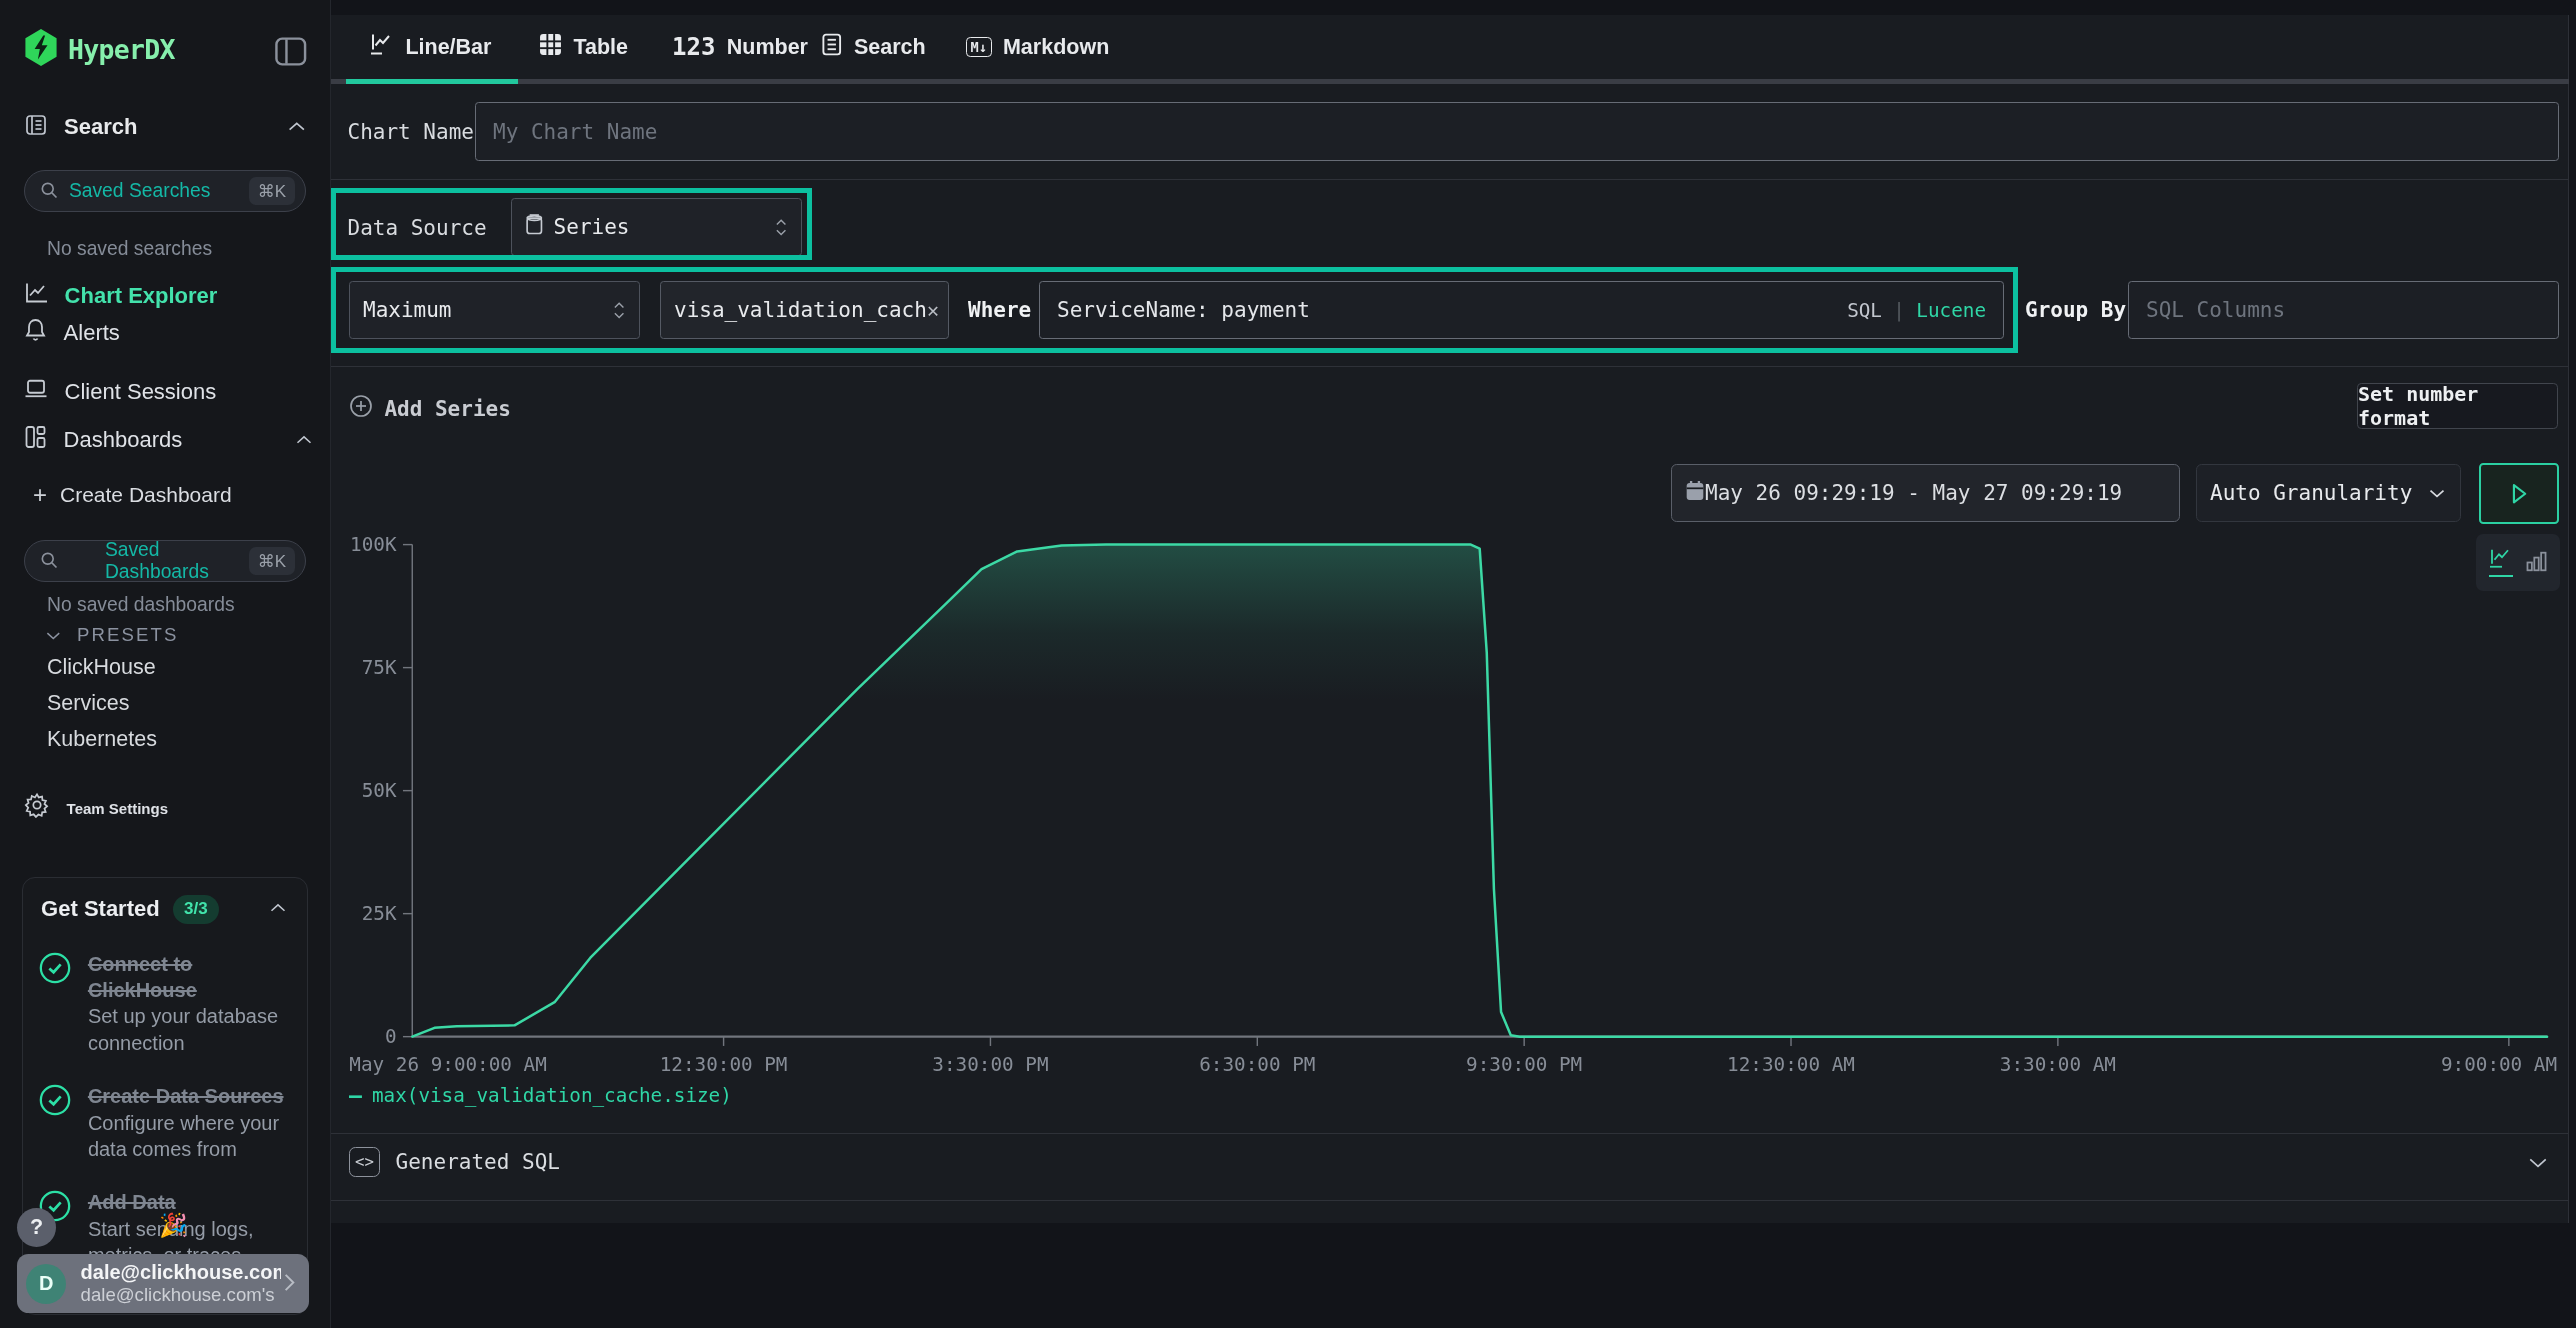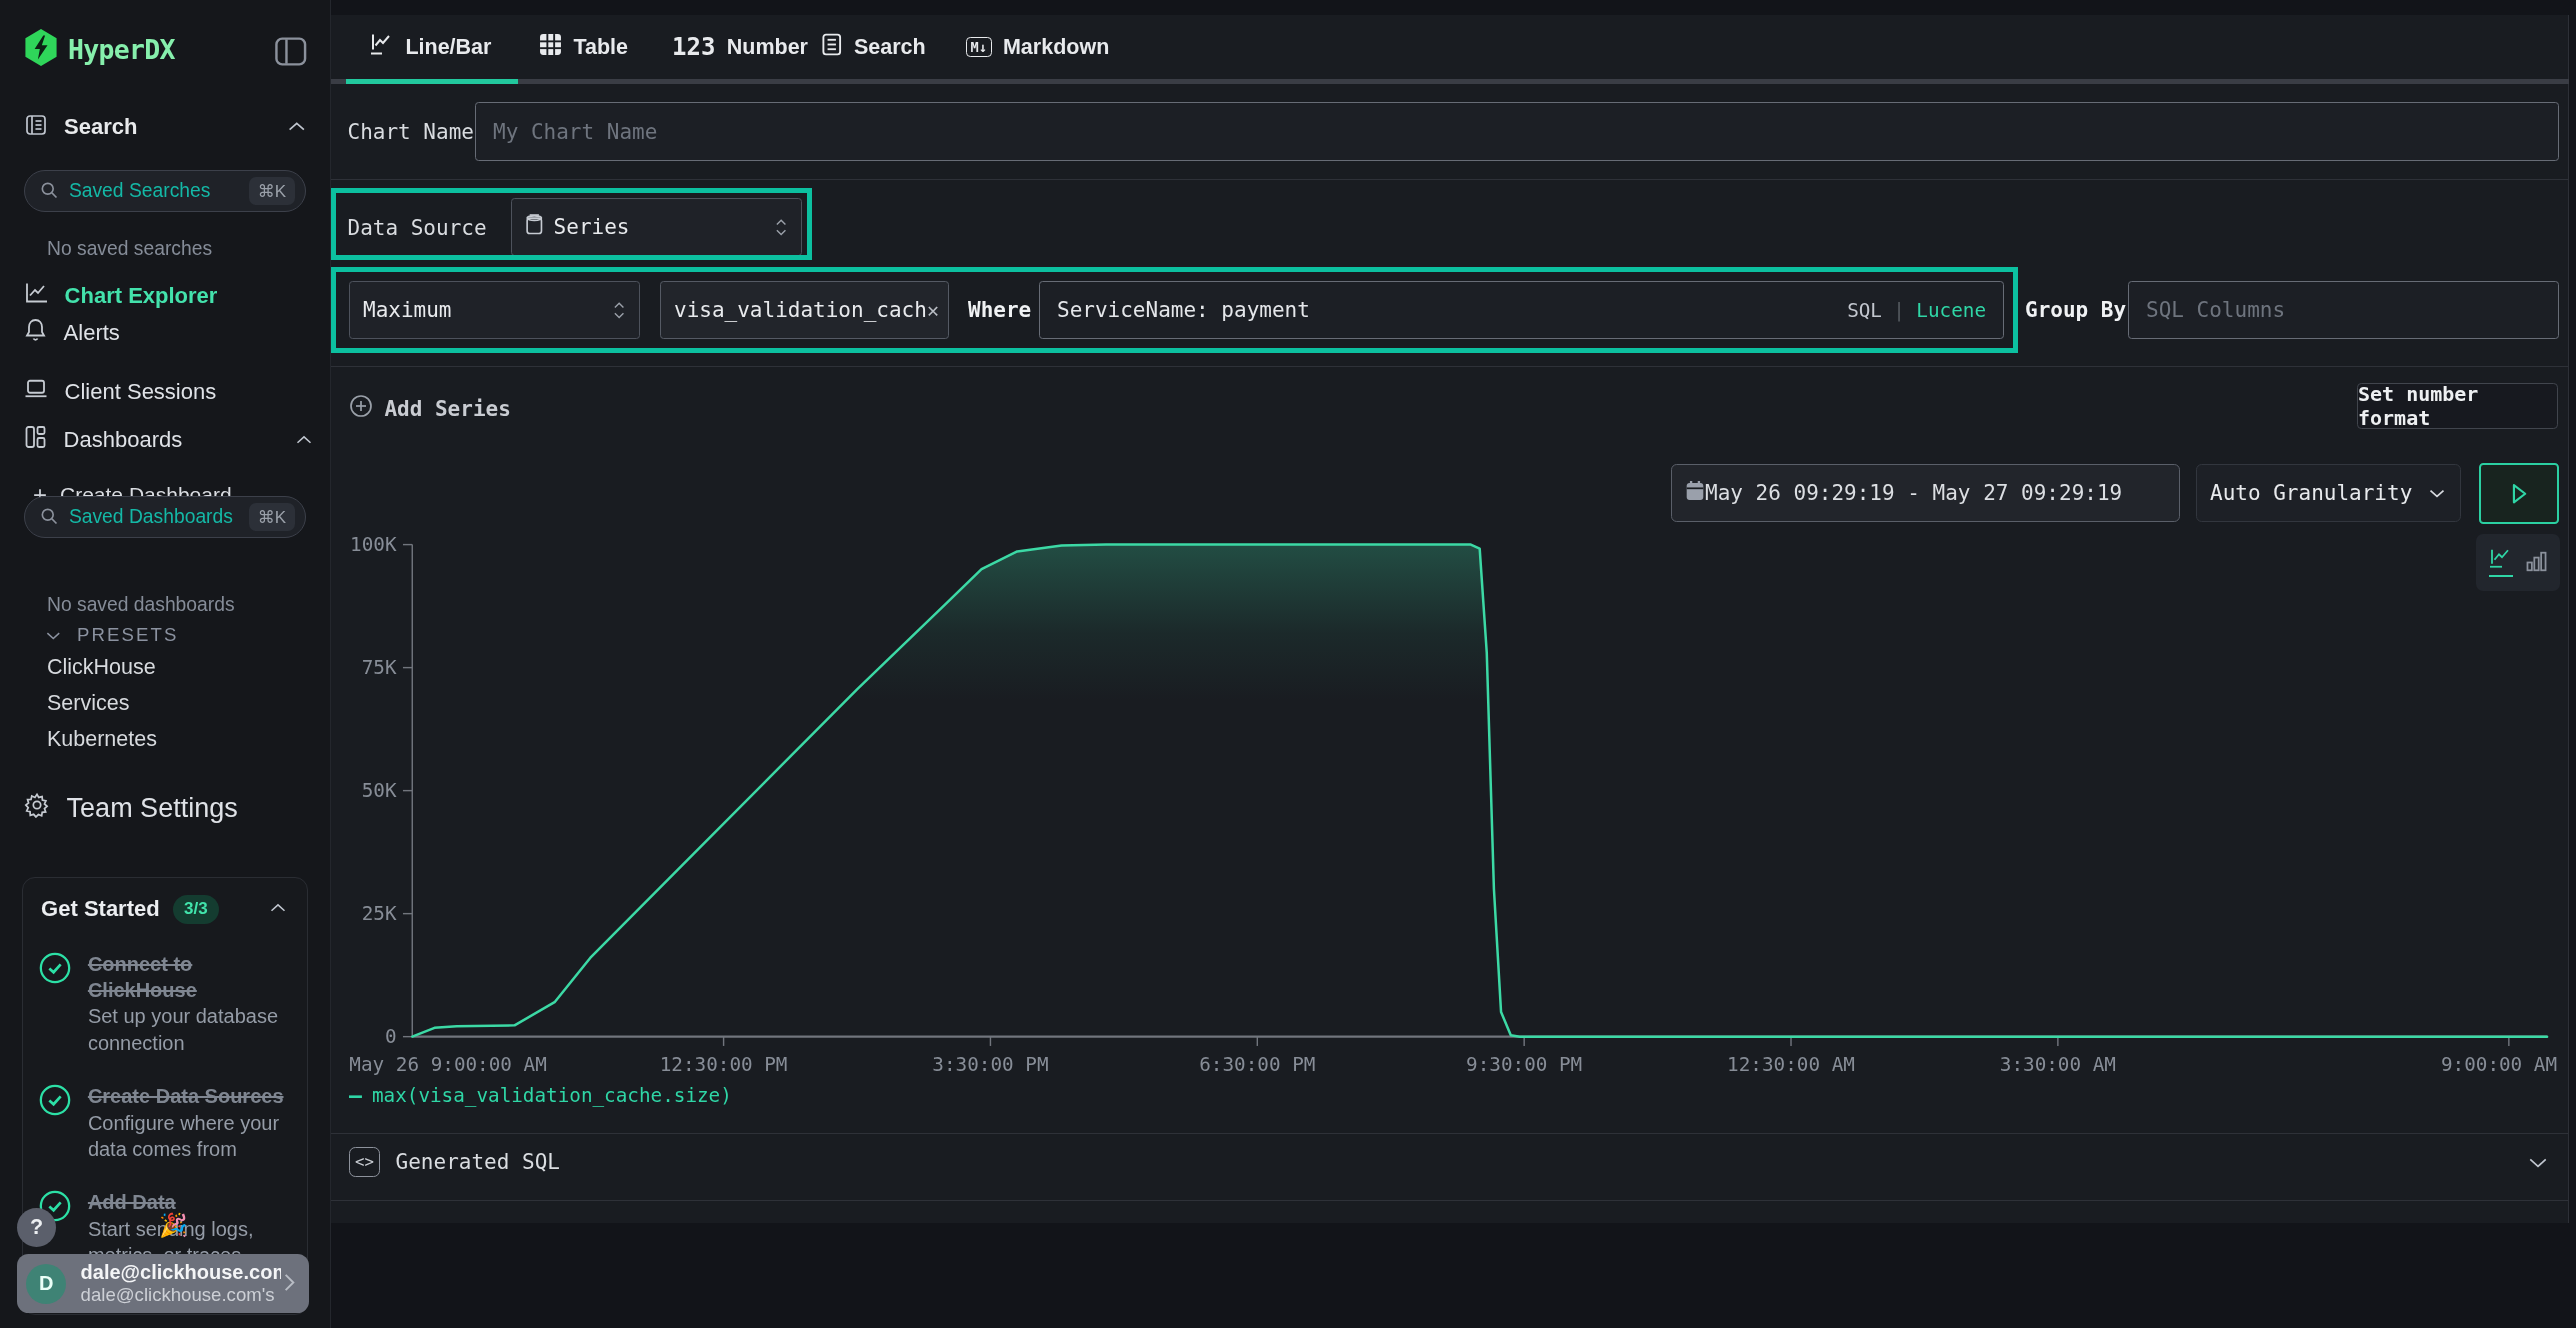--- a/index.html
+++ b/index.html
@@ -168,21 +168,21 @@
           <path d="M5 15 L15 6 L25 15"></path>
         </svg>
     </span>
   </div>
 
   <div class="nav-item" style="top:474px; font-size:21px; color:#dadde2; gap:13px; padding-left:33px;">
     <span style="font-size:24px; color:#cfd3d9;">+</span>
     <span>Create Dashboard</span>
   </div>
 
-  <div class="pill" style="top:496px;">
+  <div class="pill" style="top:540px;gap:36px;">
     <span>
       <svg width="20" height="20" viewBox="0 0 24 24" fill="none" stroke="#8b919c" stroke-width="2">
         <circle cx="10.5" cy="10.5" r="6.5"></circle>
           <line x1="15.5" y1="15.5" x2="21" y2="21"></line>
       </svg>
     </span>
     <span class="ph">Saved Dashboards</span>
     <span class="kbd">⌘K</span>
   </div>
   <div class="abs muted-note" style="left:47px; top:594px;">No saved dashboards</div>
@@ -197,21 +197,21 @@
   <div class="preset-item" style="top:691px;">Services</div>
   <div class="preset-item" style="top:727px;">Kubernetes</div>
 
   <div class="nav-item" style="top:787px;">
     <span>
       <svg width="26" height="26" viewBox="0 0 24 24" fill="none" stroke="#c6cbd2" stroke-width="1.6">
         <circle cx="12" cy="12" r="3.4"></circle>
         <path d="M12 2.2 L13.6 5 L16.7 4.2 L17 7.5 L20.2 8.1 L18.9 11 L21.3 13.2 L18.9 15.3 L20 18.4 L16.8 18.8 L16.3 22 L13.3 20.8 L11 23 L8.9 20.6 L5.8 21.5 L5.6 18.2 L2.5 17.4 L3.9 14.5 L1.7 12.1 L4.2 10.1 L3.3 7 L6.5 6.8 L7.2 3.6 L10.1 5 Z"></path>
       </svg>
     </span>
-    <span style="font-size:27px;">Team Settings</span>
+    <span style="font-size:15px;font-weight:bold;">Team Settings</span>
   </div>
 
   <div id="get-started">
     <div style="display:flex; align-items:center; padding:17px 18.6px 0 18.6px;">
       <span class="gs-title">Get Started</span>
       <span class="gs-badge">3/3</span>
       <span style="margin-left:auto;">
         <svg width="20" height="14.3" viewBox="0 0 30 22" fill="none" stroke="#c0c6cf" stroke-width="2.4">
             <path d="M5 15 L15 6 L25 15"></path>
           </svg>

